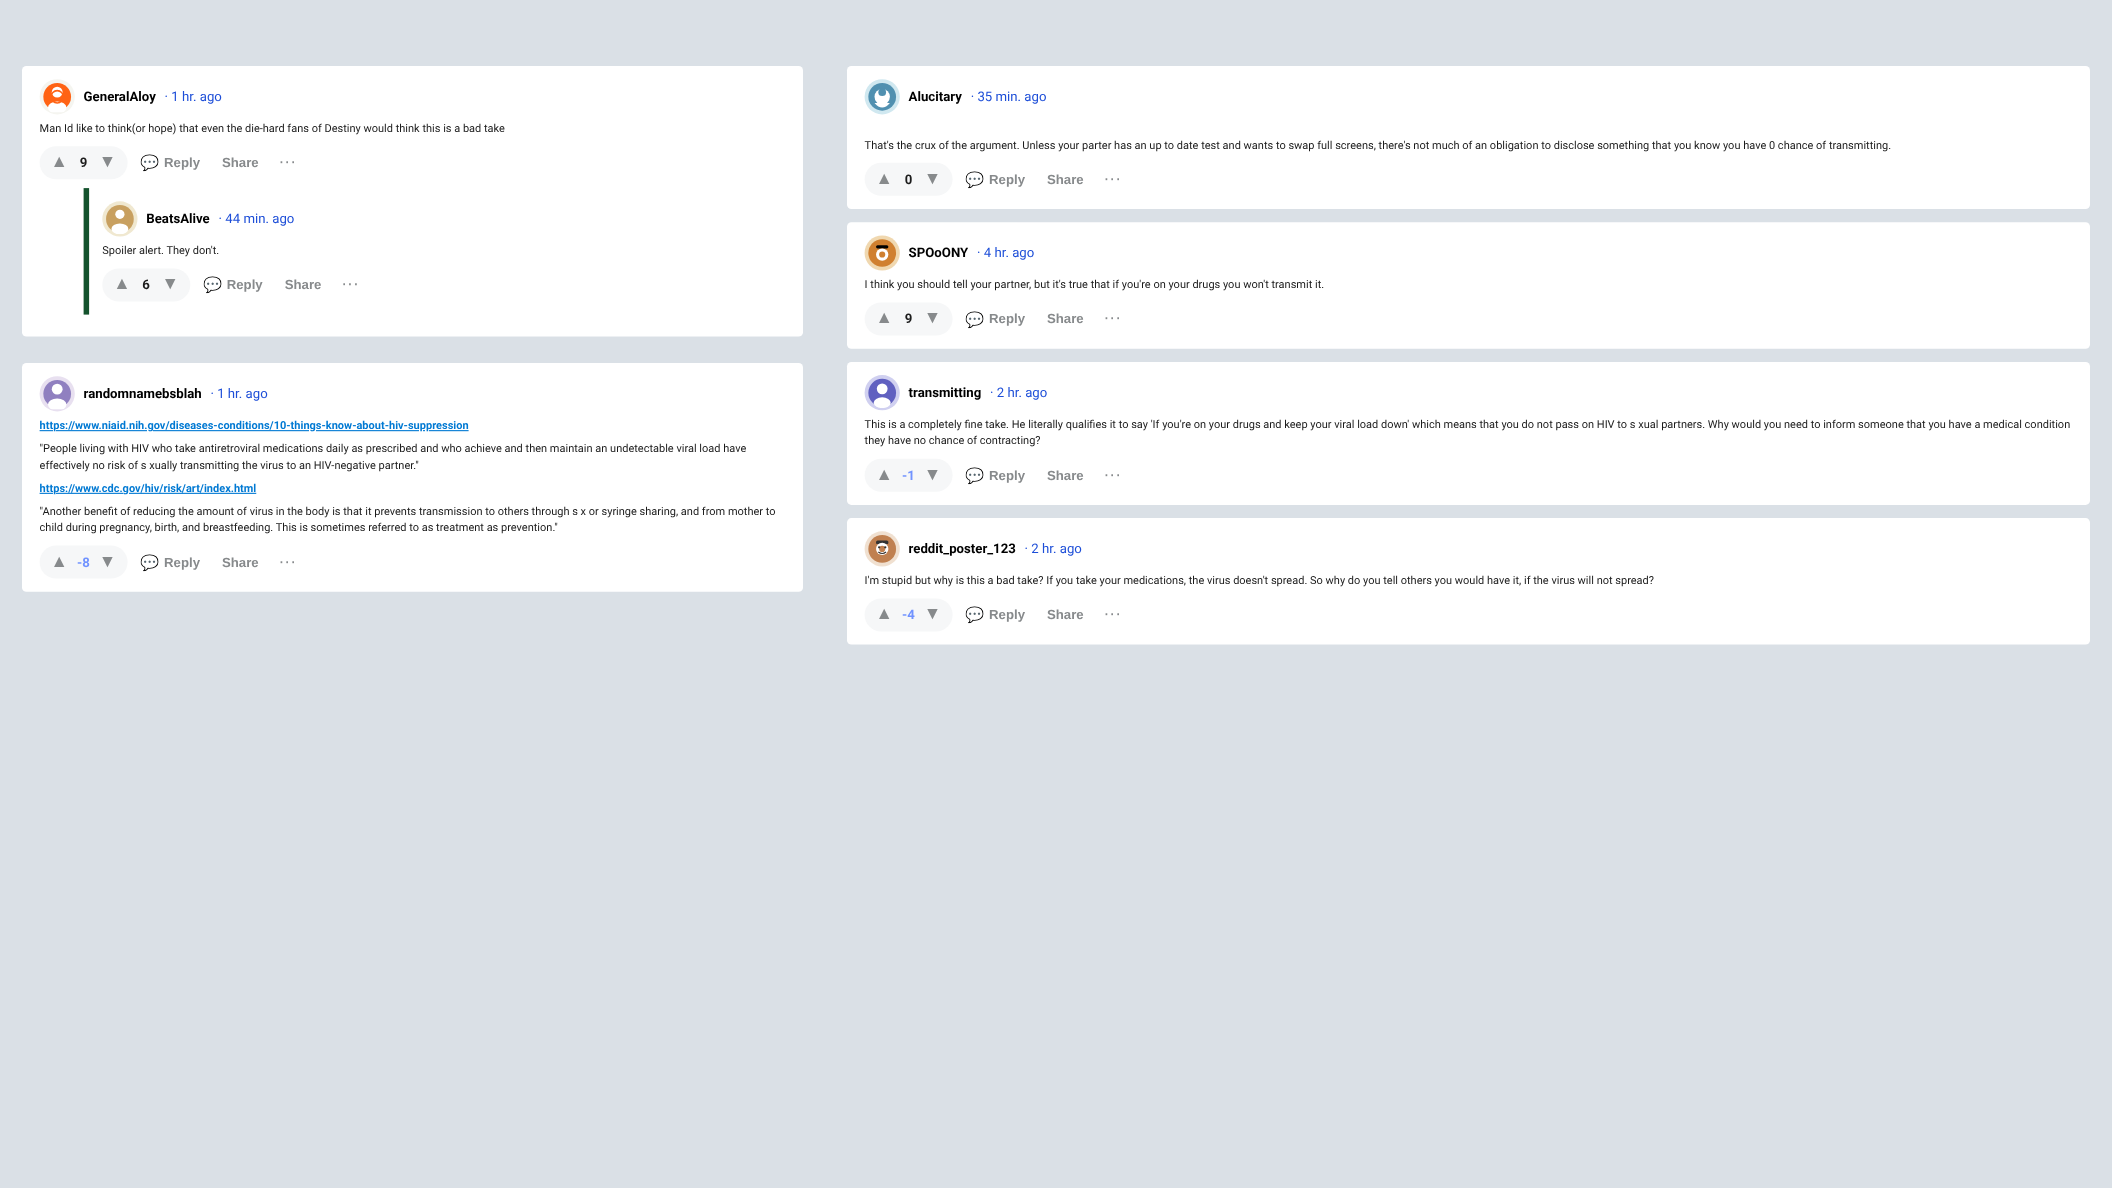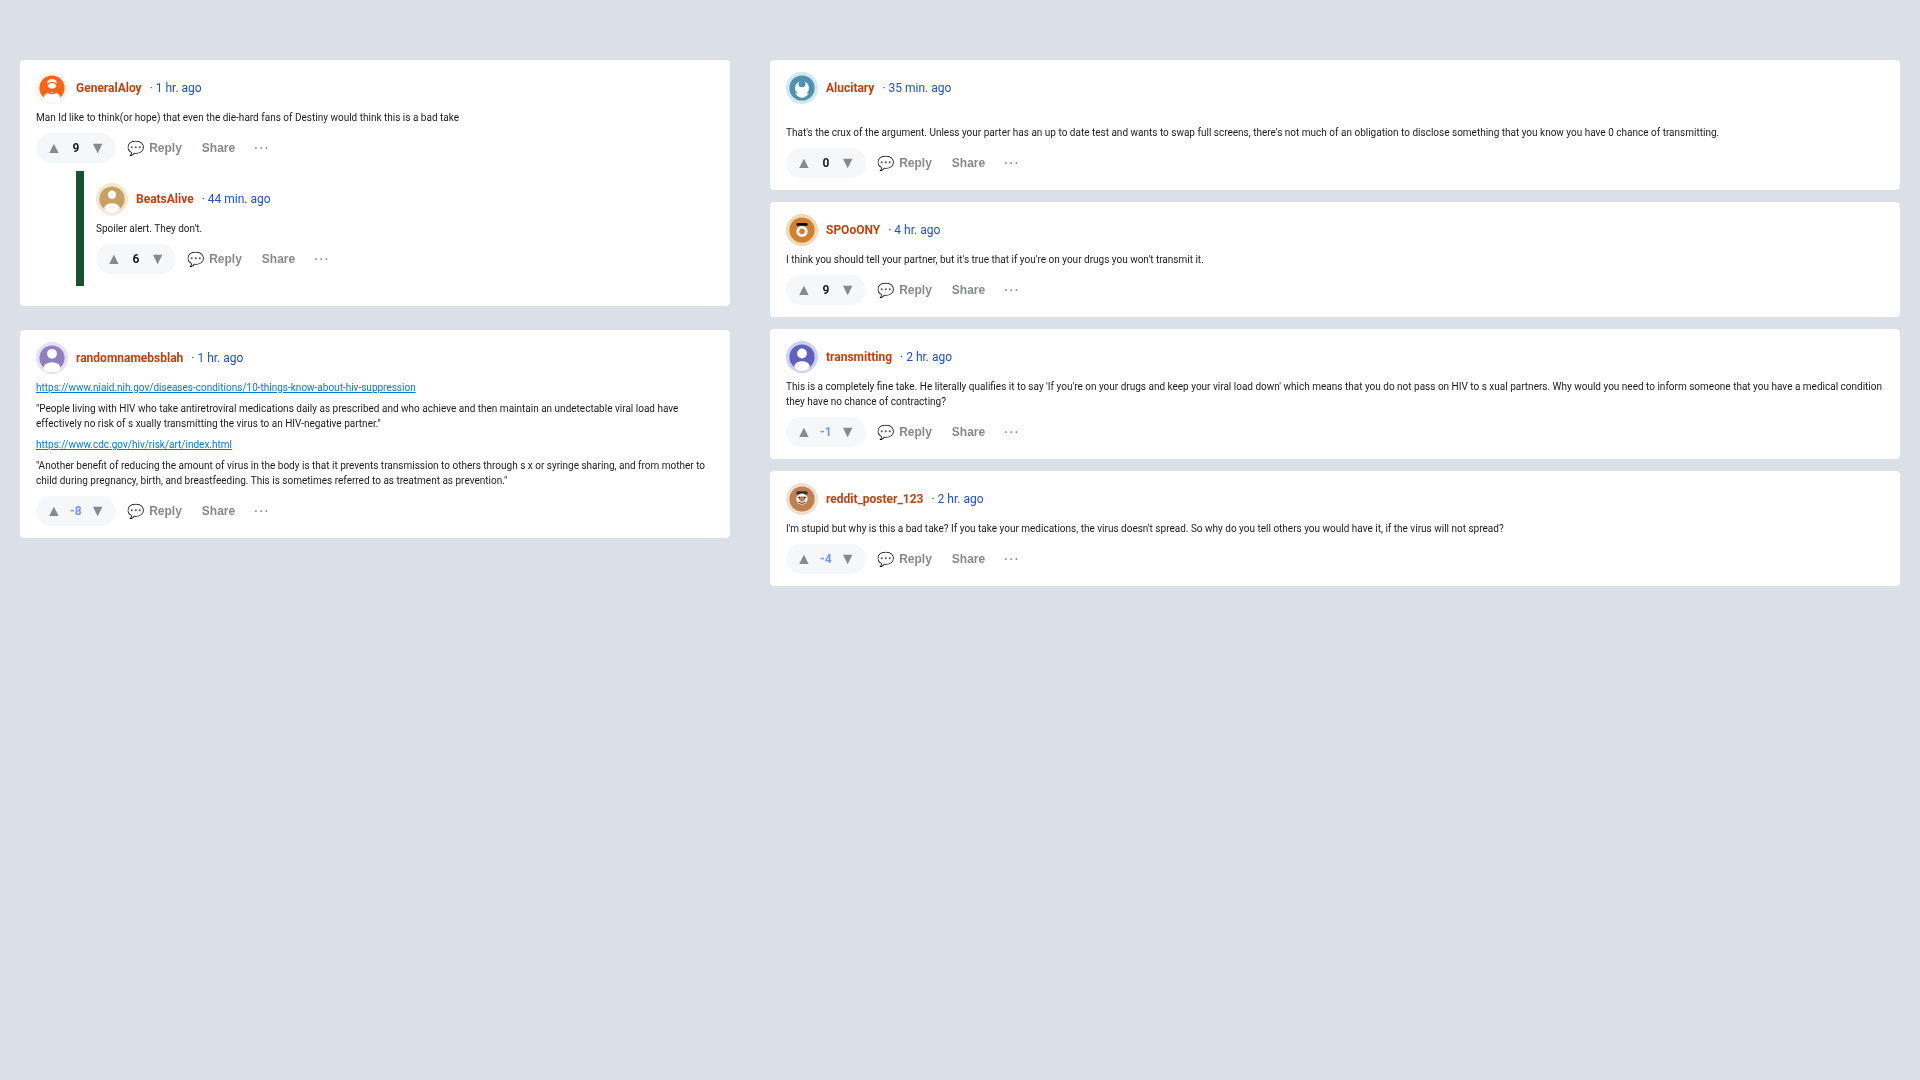--- a/index.html
+++ b/index.html
@@ -28,21 +28,21 @@
     }
     .comment {
       background: #fff;
       border-radius: 4px;
       padding: 12px 16px;
       margin-bottom: 8px;
       position: relative;
     }
     .comment-indent {
       margin-left: 40px;
-      border-left: 8px solid #14532d;
+      border-left: 5px solid #14532d;
       padding-left: 12px;
       margin-top: 8px;
     }
     .comment-header {
       display: flex;
       align-items: center;
       gap: 8px;
       margin-bottom: 6px;
     }
     .avatar {
@@ -56,36 +56,37 @@
       align-items: center;
       justify-content: center;
     }
     .avatar svg {
       width: 28px;
       height: 28px;
     }
     .username {
       font-weight: 700;
       font-size: 12px;
-      color: #c2410c;
+      color: #000000;
     }
     .timestamp {
       font-size: 12px;
       color: #1d4ed8;
     }
     .comment-body {
       font-size: 10px;
       line-height: 1.5;
       color: #1c1c1c;
       margin-bottom: 8px;
     }
     .comment-body a {
       color: #0079d3;
       text-decoration: underline;
       word-break: break-all;
+      font-weight: bold;
     }
     .comment-body p {
       margin-bottom: 6px;
     }
     .comment-actions {
       display: flex;
       align-items: center;
       gap: 4px;
       margin-top: 4px;
     }

